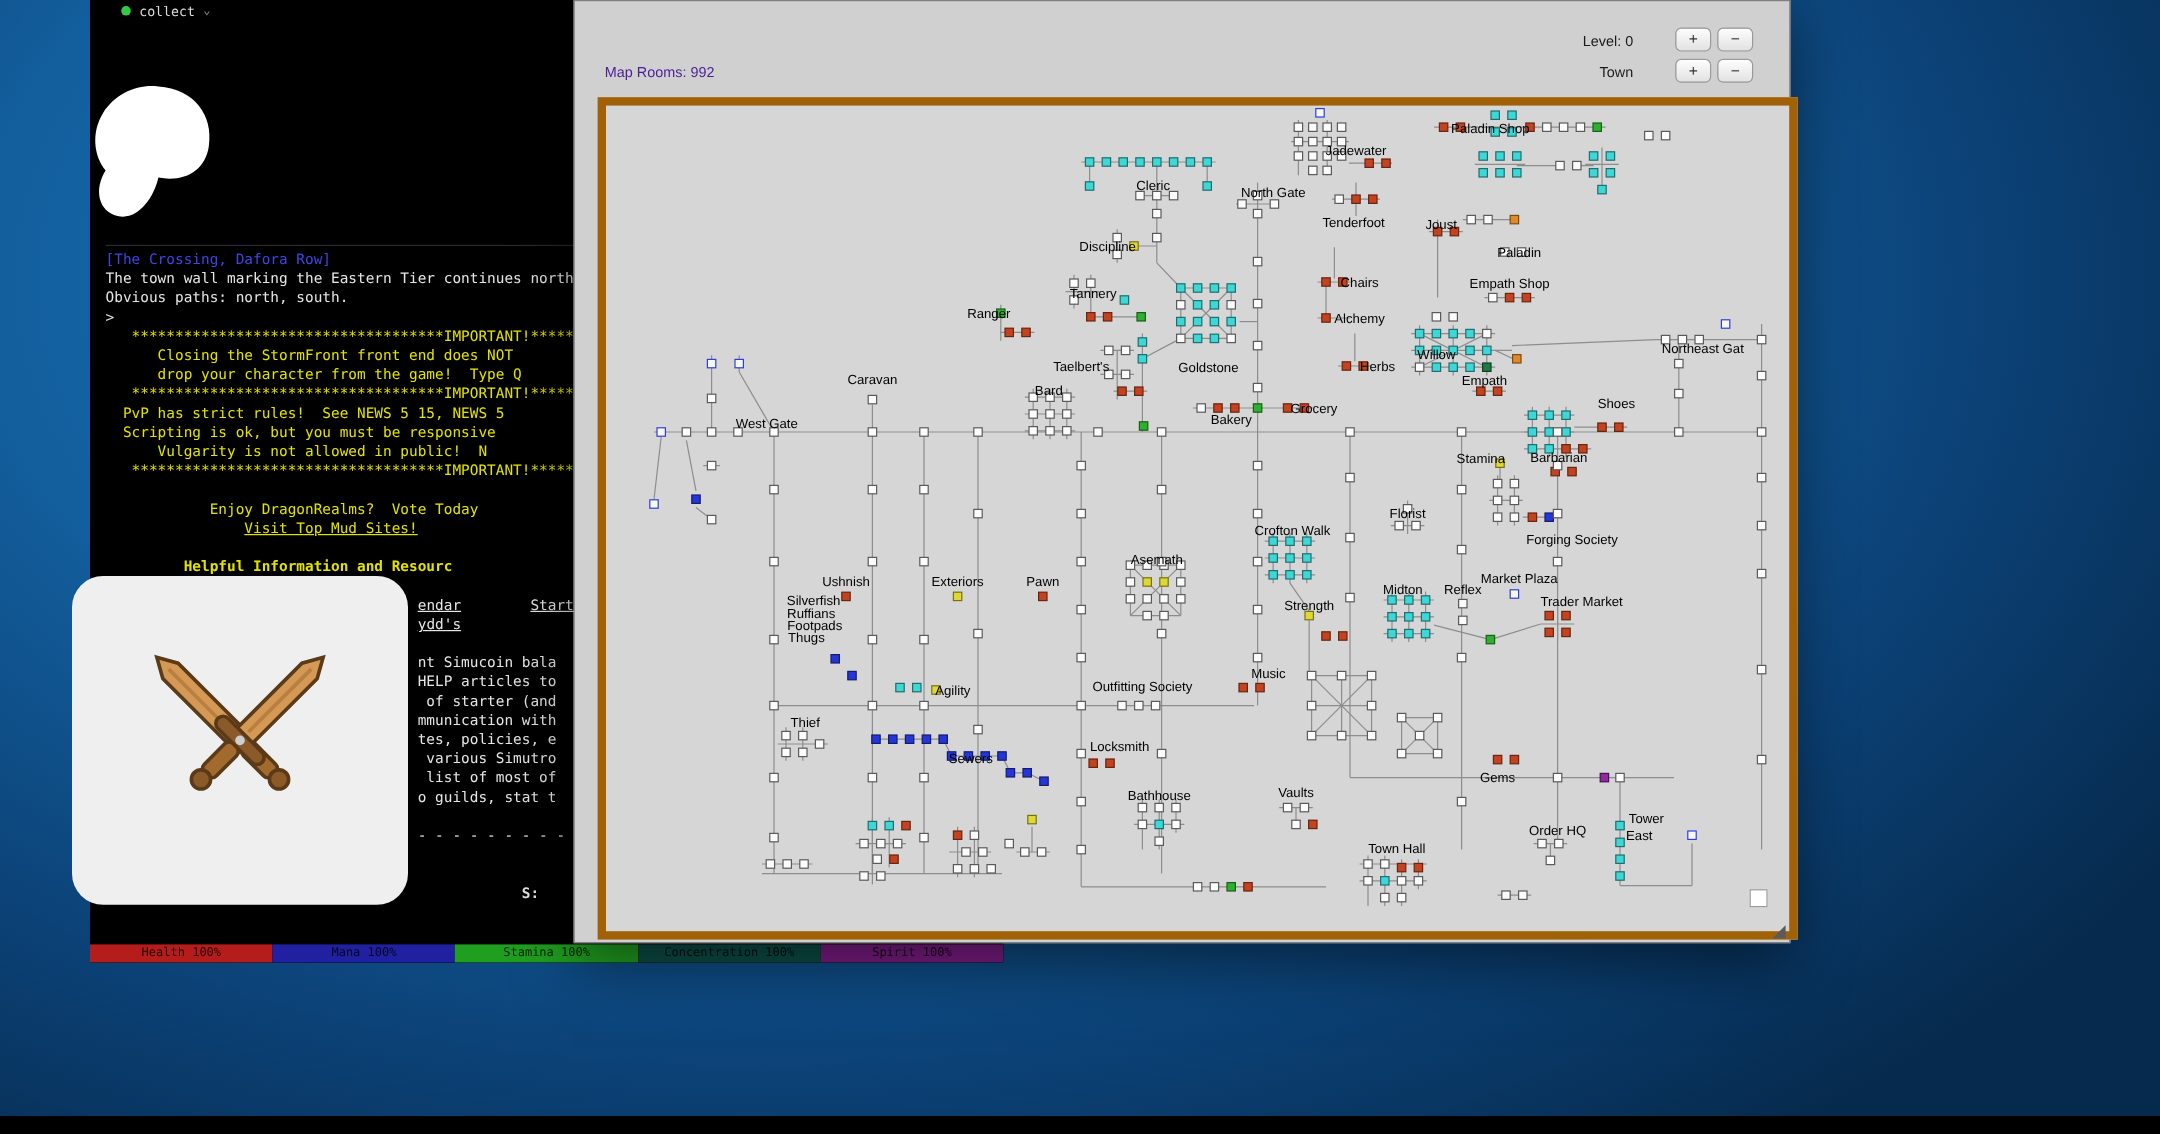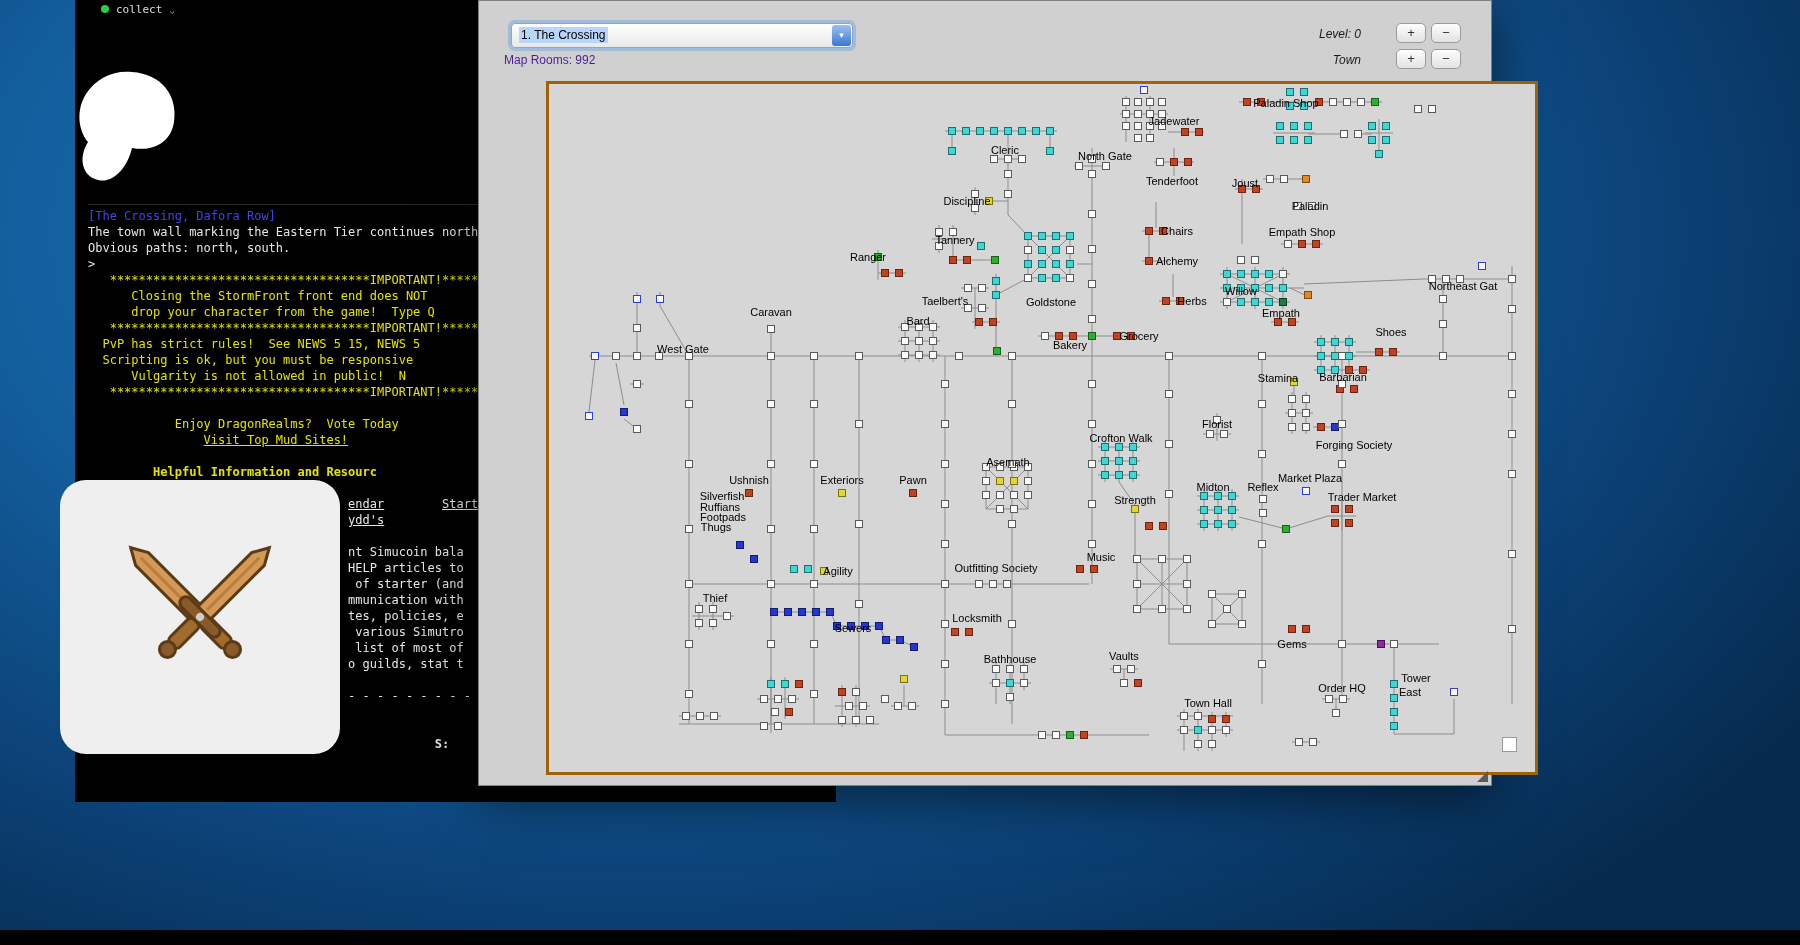--- a/index.html
+++ b/index.html
@@ -26,45 +26,52 @@
   
   .map-window{position:absolute;left:478px;top:0;width:1014px;height:786px;background:#d0d0d0;
     border:1px solid #7f7f7f;box-sizing:border-box;box-shadow:0 12px 50px rgba(0,0,0,0.55);z-index:10;}
   .dropdown{position:absolute;left:32px;top:22px;width:340px;height:23px;background:linear-gradient(#ffffff,#e8e8e8);
     border:1px solid #8fa7c0;border-radius:4px;box-shadow:0 0 0 3px rgba(125,170,225,0.55);
     font:12px/23px "Liberation Sans",sans-serif;color:#000;}
   .dd-text{margin-left:7px;background:#b8d6f8;padding:1px 2px;}
   .dd-btn{position:absolute;right:1px;top:1px;bottom:1px;width:19px;border-radius:3px;
     background:linear-gradient(#9dc1f0,#3a77d2);color:#fff;text-align:center;font-size:9px;line-height:21px;}
   .rooms-count{position:absolute;left:25px;top:52px;font-size:12px;color:#4c1d95;}
-  .ctrl-label{position:absolute;font-size:12px;color:#1a1a1a;text-align:right;width:90px;font-style:italic;}
+  .ctrl-label{position:absolute;font-size:12px;color:#1a1a1a;text-align:right;width:90px;}
   .lvl-label{right:130px;top:26px;}
   .zoom-label{right:130px;top:52px;}
   .ctrl-btn{position:absolute;width:30px;height:20px;background:linear-gradient(#fdfdfd,#e2e2e2);
     border:1px solid #9a9a9a;border-radius:5px;font:13px "Liberation Sans",sans-serif;color:#333;
     text-align:center;line-height:18px;padding:0;}
   .lvl-plus{right:65px;top:22px;} .lvl-minus{right:30px;top:22px;}
   .zoom-plus{right:65px;top:48px;} .zoom-minus{right:30px;top:48px;}
-  .map-canvas{position:absolute;left:19px;top:80px;width:986px;height:688px;background:#d6d6d6;border:3px solid #a16207;margin-left:48px;}
+  .map-canvas{position:absolute;left:19px;top:80px;width:986px;height:688px;background:#d6d6d6;border:7px solid #a16207;}
   .map-canvas svg{position:absolute;left:0;top:0;font-family:"Liberation Sans",sans-serif;}
   .resize-handle{position:absolute;right:18px;bottom:20px;width:13px;height:13px;background:#fff;border:1px solid #9a9a9a;}
   .win-grip{position:absolute;right:3px;bottom:3px;width:0;height:0;border-left:11px solid transparent;border-bottom:11px solid #5a5a5a;}
 </style>
 </head>
 <body>
 
 <div class="desktop">
 
   <div class="terminal">
     <div class="term-titlebar">
       <span class="dot"></span>
       <span>collect</span>
       <span class="chev">⌄</span>
     </div>
     <div class="term-output"><div class="tline"><span style="color: rgb(67, 67, 232);">[The Crossing, Dafora Row]</span></div><div class="tline"><span style="color: rgb(230, 230, 230);">The town wall marking the Eastern Tier continues north-south</span></div><div class="tline"><span style="color: rgb(230, 230, 230);">Obvious paths: north, south.</span></div><div class="tline"><span style="color: rgb(230, 230, 230);">&gt;</span></div><div class="tline"><span style="color: rgb(227, 227, 0);">   ************************************IMPORTANT!************************************</span></div><div class="tline"><span style="color: rgb(227, 227, 0);">      Closing the StormFront front end does NOT</span></div><div class="tline"><span style="color: rgb(227, 227, 0);">      drop your character from the game!  Type Q</span></div><div class="tline"><span style="color: rgb(227, 227, 0);">   ************************************IMPORTANT!************************************</span></div><div class="tline"><span style="color: rgb(227, 227, 0);">  PvP has strict rules!  See NEWS 5 15, NEWS 5</span></div><div class="tline"><span style="color: rgb(227, 227, 0);">  Scripting is ok, but you must be responsive</span></div><div class="tline"><span style="color: rgb(227, 227, 0);">      Vulgarity is not allowed in public!  N</span></div><div class="tline"><span style="color: rgb(227, 227, 0);">   ************************************IMPORTANT!************************************</span></div><div class="tline">&nbsp;</div><div class="tline"><span style="color: rgb(227, 227, 0);">            Enjoy DragonRealms?  Vote Today</span></div><div class="tline"><span style="color: rgb(227, 227, 0);">                </span><span style="color: rgb(227, 227, 0); text-decoration: underline;">Visit Top Mud Sites!</span></div><div class="tline">&nbsp;</div><div class="tline"><span style="color: rgb(227, 227, 0); font-weight: bold;">         Helpful Information and Resourc</span></div><div class="tline">&nbsp;</div><div class="tline"><span style="color: rgb(230, 230, 230);">                                    </span><span style="color: rgb(230, 230, 230); text-decoration: underline;">endar</span><span style="color: rgb(230, 230, 230);">        </span><span style="color: rgb(230, 230, 230); text-decoration: underline;">Starte</span></div><div class="tline"><span style="color: rgb(230, 230, 230);">                                    </span><span style="color: rgb(230, 230, 230); text-decoration: underline;">ydd's</span></div><div class="tline">&nbsp;</div><div class="tline"><span style="color: rgb(230, 230, 230);">                                    nt Simucoin bala</span></div><div class="tline"><span style="color: rgb(230, 230, 230);">                                    HELP articles to</span></div><div class="tline"><span style="color: rgb(230, 230, 230);">                                     of starter (and</span></div><div class="tline"><span style="color: rgb(230, 230, 230);">                                    mmunication with</span></div><div class="tline"><span style="color: rgb(230, 230, 230);">                                    tes, policies, e</span></div><div class="tline"><span style="color: rgb(230, 230, 230);">                                     various Simutro</span></div><div class="tline"><span style="color: rgb(230, 230, 230);">                                     list of most of</span></div><div class="tline"><span style="color: rgb(230, 230, 230);">                                    o guilds, stat t</span></div><div class="tline">&nbsp;</div><div class="tline"><span style="color: rgb(230, 230, 230);">                                    - - - - - - - - - -</span></div><div class="tline">&nbsp;</div><div class="tline">&nbsp;</div><div class="tline"><span style="color: rgb(230, 230, 230); font-weight: bold;">                                                S:</span></div></div>
+    <div class="vbar-row">
+        <div class="vbar" style="background: rgb(181, 29, 29);">Health 100%</div>
+        <div class="vbar" style="background: rgb(32, 32, 160);">Mana 100%</div>
+        <div class="vbar" style="background: rgb(31, 158, 31);">Stamina 100%</div>
+        <div class="vbar" style="background: rgb(11, 79, 70);">Concentration 100%</div>
+        <div class="vbar" style="background: rgb(124, 29, 134);">Spirit 100%</div>
+      </div>
   </div>
 
   <div class="white-blob">
     <svg width="120" height="125" viewBox="0 0 120 125">
       <path d="M62,2 C92,4 108,26 104,52 C101,72 84,82 62,78 C58,96 44,114 28,110 C12,106 8,88 18,72 C8,60 6,40 16,24 C26,8 44,0 62,2 Z" fill="#ffffff"></path>
     </svg>
   </div>
 
   <div class="swords-card">
     <svg width="200" height="200" viewBox="0 0 200 200">
@@ -80,24 +87,20 @@
         <line x1="0" y1="-10" x2="0" y2="-84" stroke="#b97f3f" stroke-width="3"></line>
         <rect x="-26" y="-6" width="52" height="12" rx="6" fill="#8a5a28" stroke="#5b3a18" stroke-width="3"></rect>
         <rect x="-7" y="6" width="14" height="34" rx="5" fill="#a36a2e" stroke="#5b3a18" stroke-width="3"></rect>
         <circle cx="0" cy="46" r="8" fill="#8a5a28" stroke="#5b3a18" stroke-width="3"></circle>
         <circle cx="0" cy="0" r="4" fill="#cfcfcf"></circle>
       </g>
     </svg>
   </div>
 
   <div class="map-window">
-    <div class="dropdown">
-      <span class="dd-text">1. The Crossing</span>
-      <span class="dd-btn">▾</span>
-    </div>
     <div class="rooms-count">Map Rooms: 992</div>
 
     <div class="ctrl-label lvl-label">Level: 0</div>
     <button class="ctrl-btn lvl-plus">+</button>
     <button class="ctrl-btn lvl-minus">−</button>
     <div class="ctrl-label zoom-label">Town</div>
     <button class="ctrl-btn zoom-plus">+</button>
     <button class="ctrl-btn zoom-minus">−</button>
 
     <div class="map-canvas">

